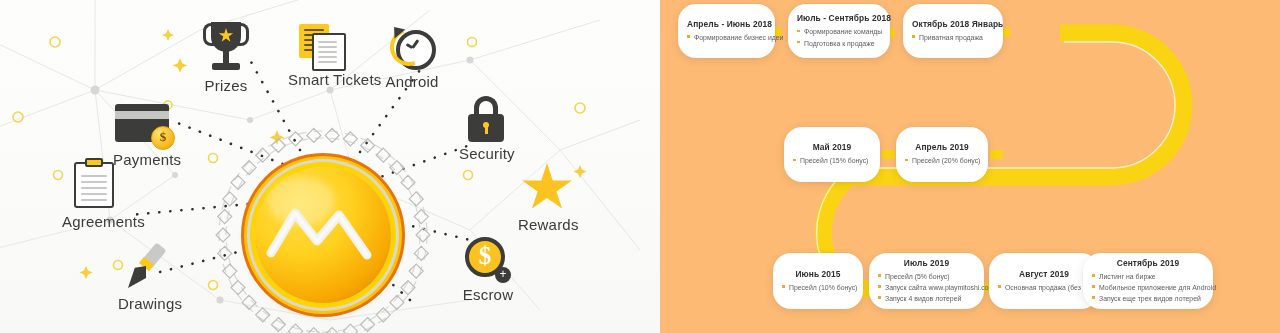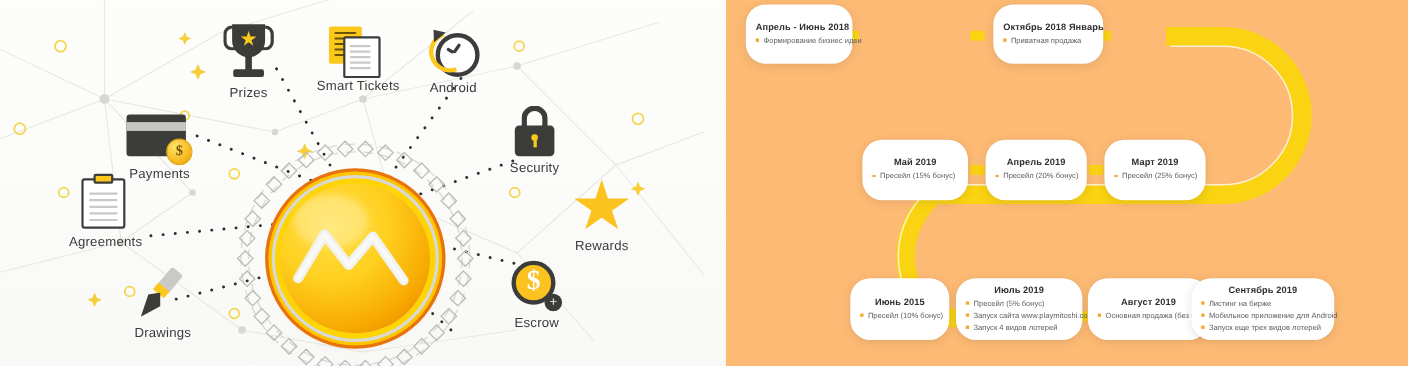--- a/index.html
+++ b/index.html
@@ -10,21 +10,21 @@
   }
   .screen{position:relative;width:1280px;height:333px;background:#fff;}
 
   
   .illus{position:absolute;left:0;top:0;width:660px;height:333px;overflow:hidden;
          background:linear-gradient(180deg,#fdfdfc 0%,#fbfbfa 55%,#f8f8f6 100%);}
   .illus svg.net{position:absolute;left:0;top:0;width:660px;height:333px;}
 
   .node{position:absolute;text-align:center;}
   .node .glyph{position:relative;margin:0 auto;}
-  .node .cap{font-size:12px;color:#3b3b3b;letter-spacing:.2px;margin-top:3px;
+  .node .cap{font-size:15px;color:#3b3b3b;letter-spacing:.2px;margin-top:3px;
              white-space:nowrap;font-family:"Liberation Sans",sans-serif;}
 
   
   .coin{position:absolute;left:233px;top:145px;width:180px;height:180px;}
   .coin .disc{position:absolute;left:22px;top:22px;width:136px;height:136px;border-radius:50%;
      background:
        radial-gradient(circle at 34% 28%, #ffe14d 0%, #ffd01f 38%, #f7a800 72%, #e06c00 100%);
      box-shadow:0 0 0 5px #ffd400, 0 0 0 8px #d9d9d4, 0 0 0 11px #ffc400,
                 0 0 0 14px #e8720b, 0 6px 14px rgba(150,90,0,.30);}
   .coin .disc:after{content:"";position:absolute;left:9%;top:7%;width:50%;height:36%;
@@ -362,20 +362,27 @@
     <div class="stub" style="left:318px;top:283px;"></div>
     <div class="stub" style="left:426px;top:283px;"></div>
 
     <div class="tcard" style="left:18px;top:4px;width:97px;height:54px;">
       <div class="ttl">Апрель - Июнь 2018</div>
       <ul>
         <li>Формирование бизнес идеи</li>
       </ul>
     </div>
 
+    <div class="tcard" style="left:128px;top:4px;width:102px;height:54px;">
+      <div class="ttl">Июль - Сентябрь 2018</div>
+      <ul>
+        <li>Формирование команды</li>
+        <li>Подготовка к продаже</li>
+      </ul>
+    </div>
 
     <div class="tcard" style="left:243px;top:4px;width:100px;height:54px;">
       <div class="ttl">Октябрь 2018 Январь</div>
       <ul>
         <li>Приватная продажа</li>
       </ul>
     </div>
 
 
     <div class="tcard" style="left:124px;top:127px;width:96px;height:55px;">
@@ -385,26 +392,20 @@
       </ul>
     </div>
 
     <div class="tcard" style="left:236px;top:127px;width:92px;height:55px;">
       <div class="ttl">Апрель 2019</div>
       <ul>
         <li>Пресейл (20% бонус)</li>
       </ul>
     </div>
 
-    <div class="tcard" style="left:344px;top:127px;width:92px;height:55px;">
-      <div class="ttl">Март 2019</div>
-      <ul>
-        <li>Пресейл (25% бонус)</li>
-      </ul>
-    </div>
 
     <div class="tcard" style="left:113px;top:253px;width:90px;height:56px;">
       <div class="ttl">Июнь 2015</div>
       <ul>
         <li>Пресейл (10% бонус)</li>
       </ul>
     </div>
 
     <div class="tcard" style="left:209px;top:253px;width:115px;height:56px;">
       <div class="ttl">Июль 2019</div>

